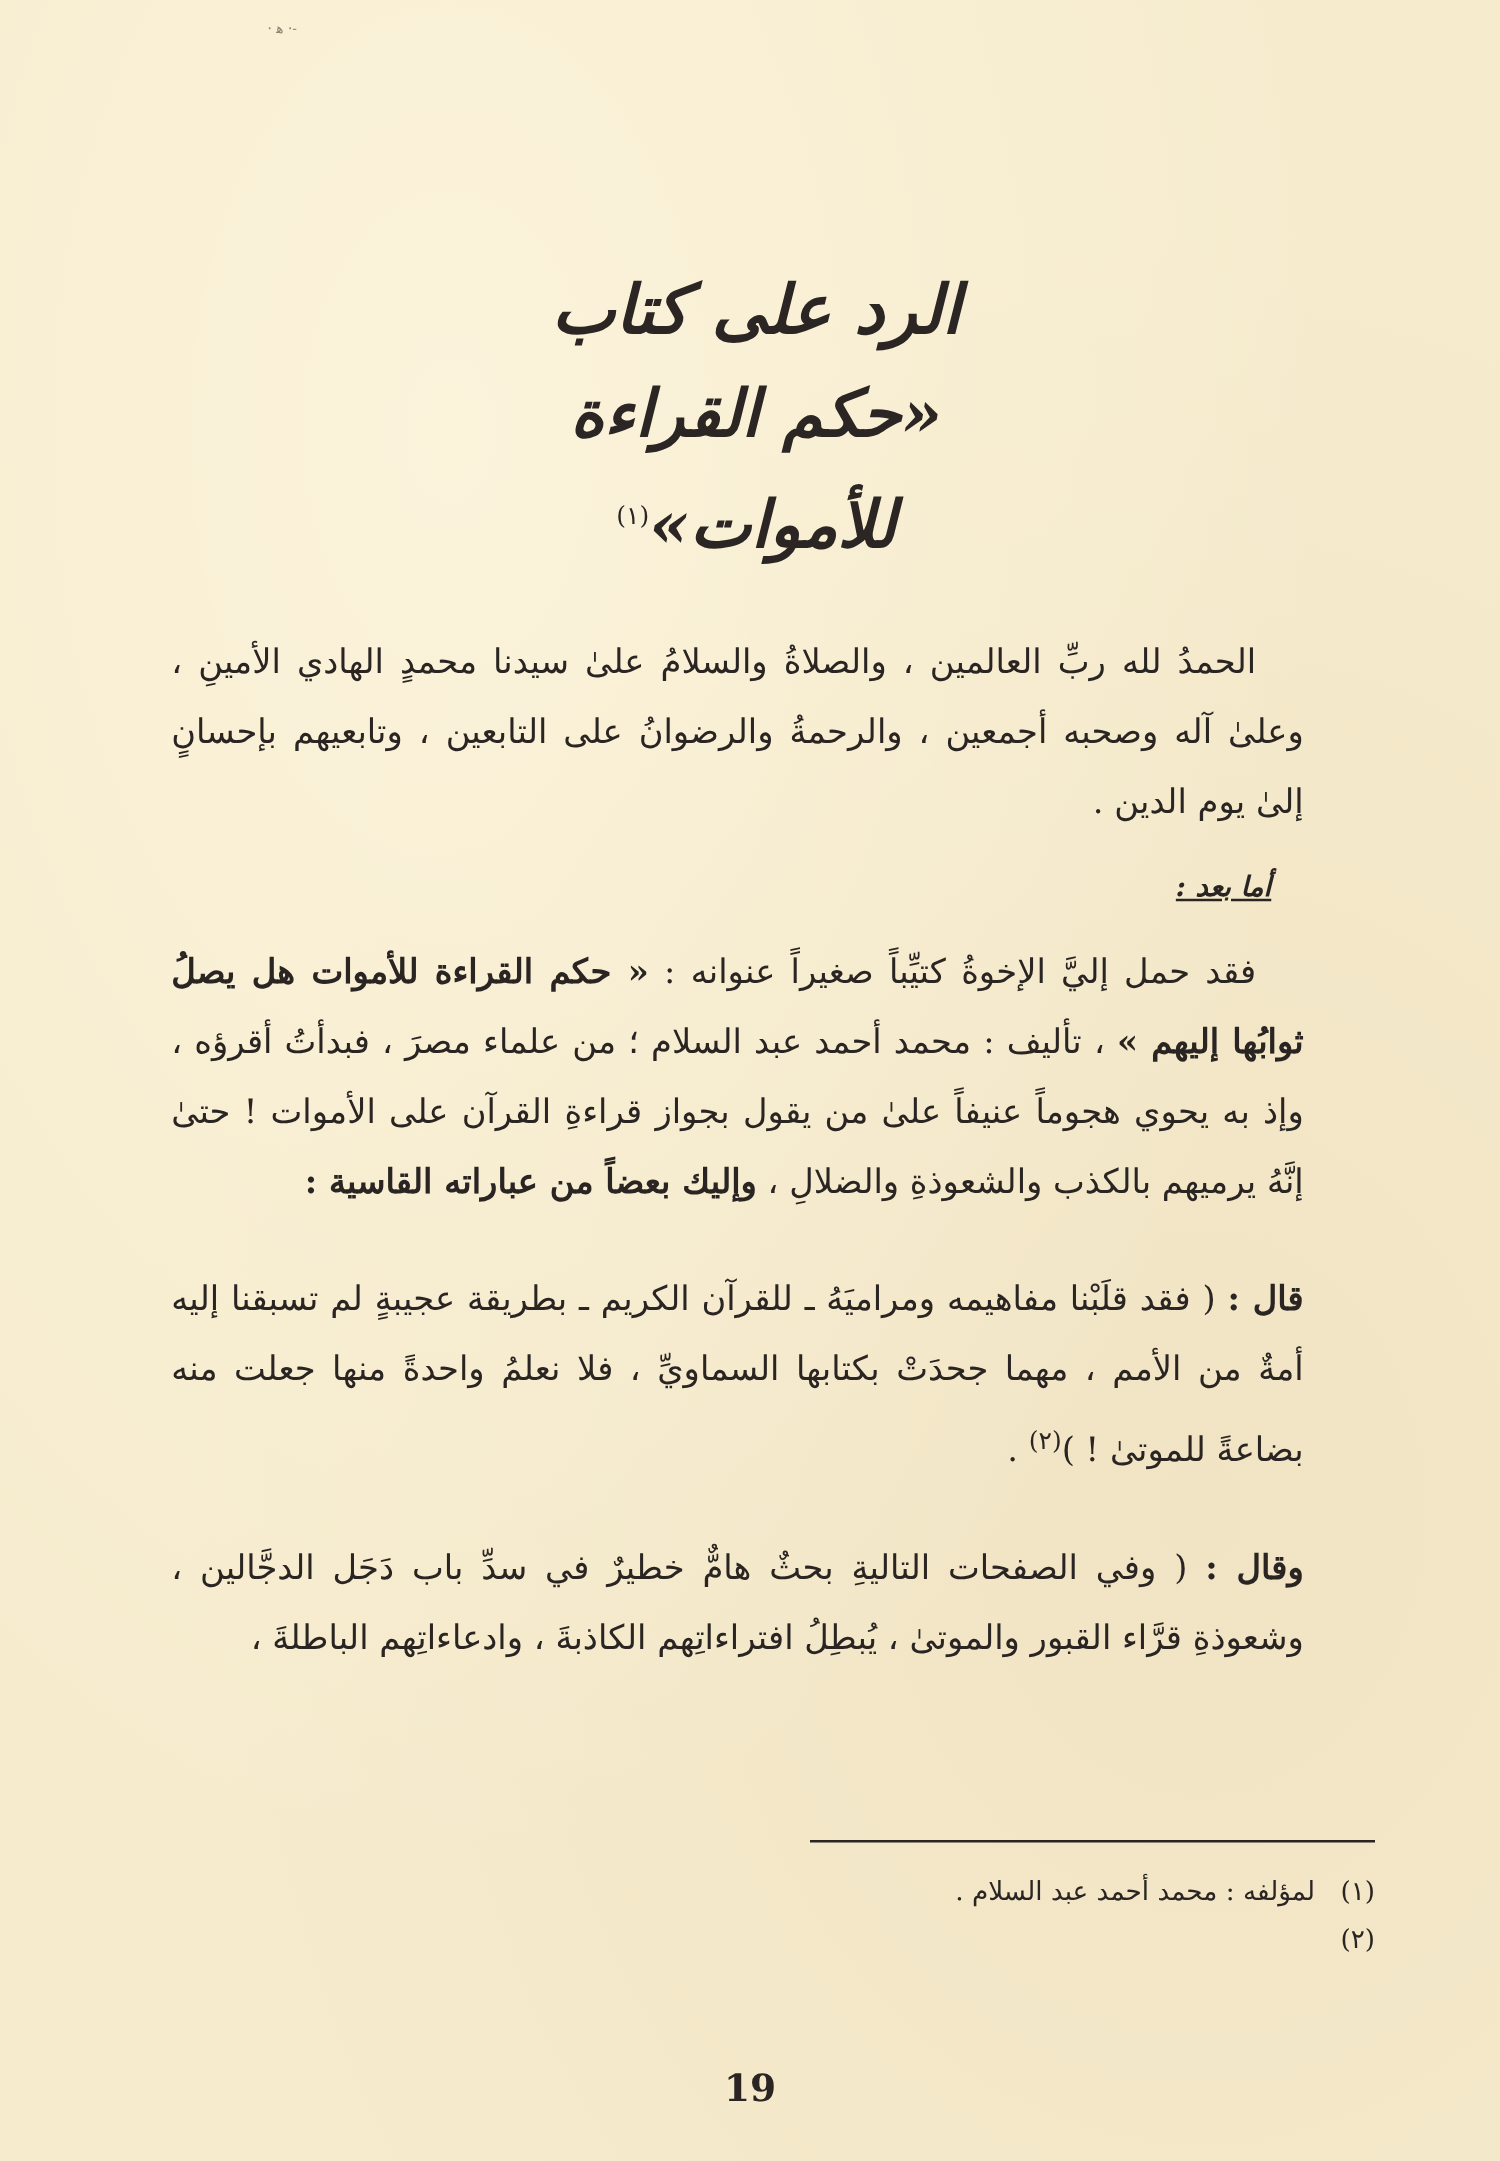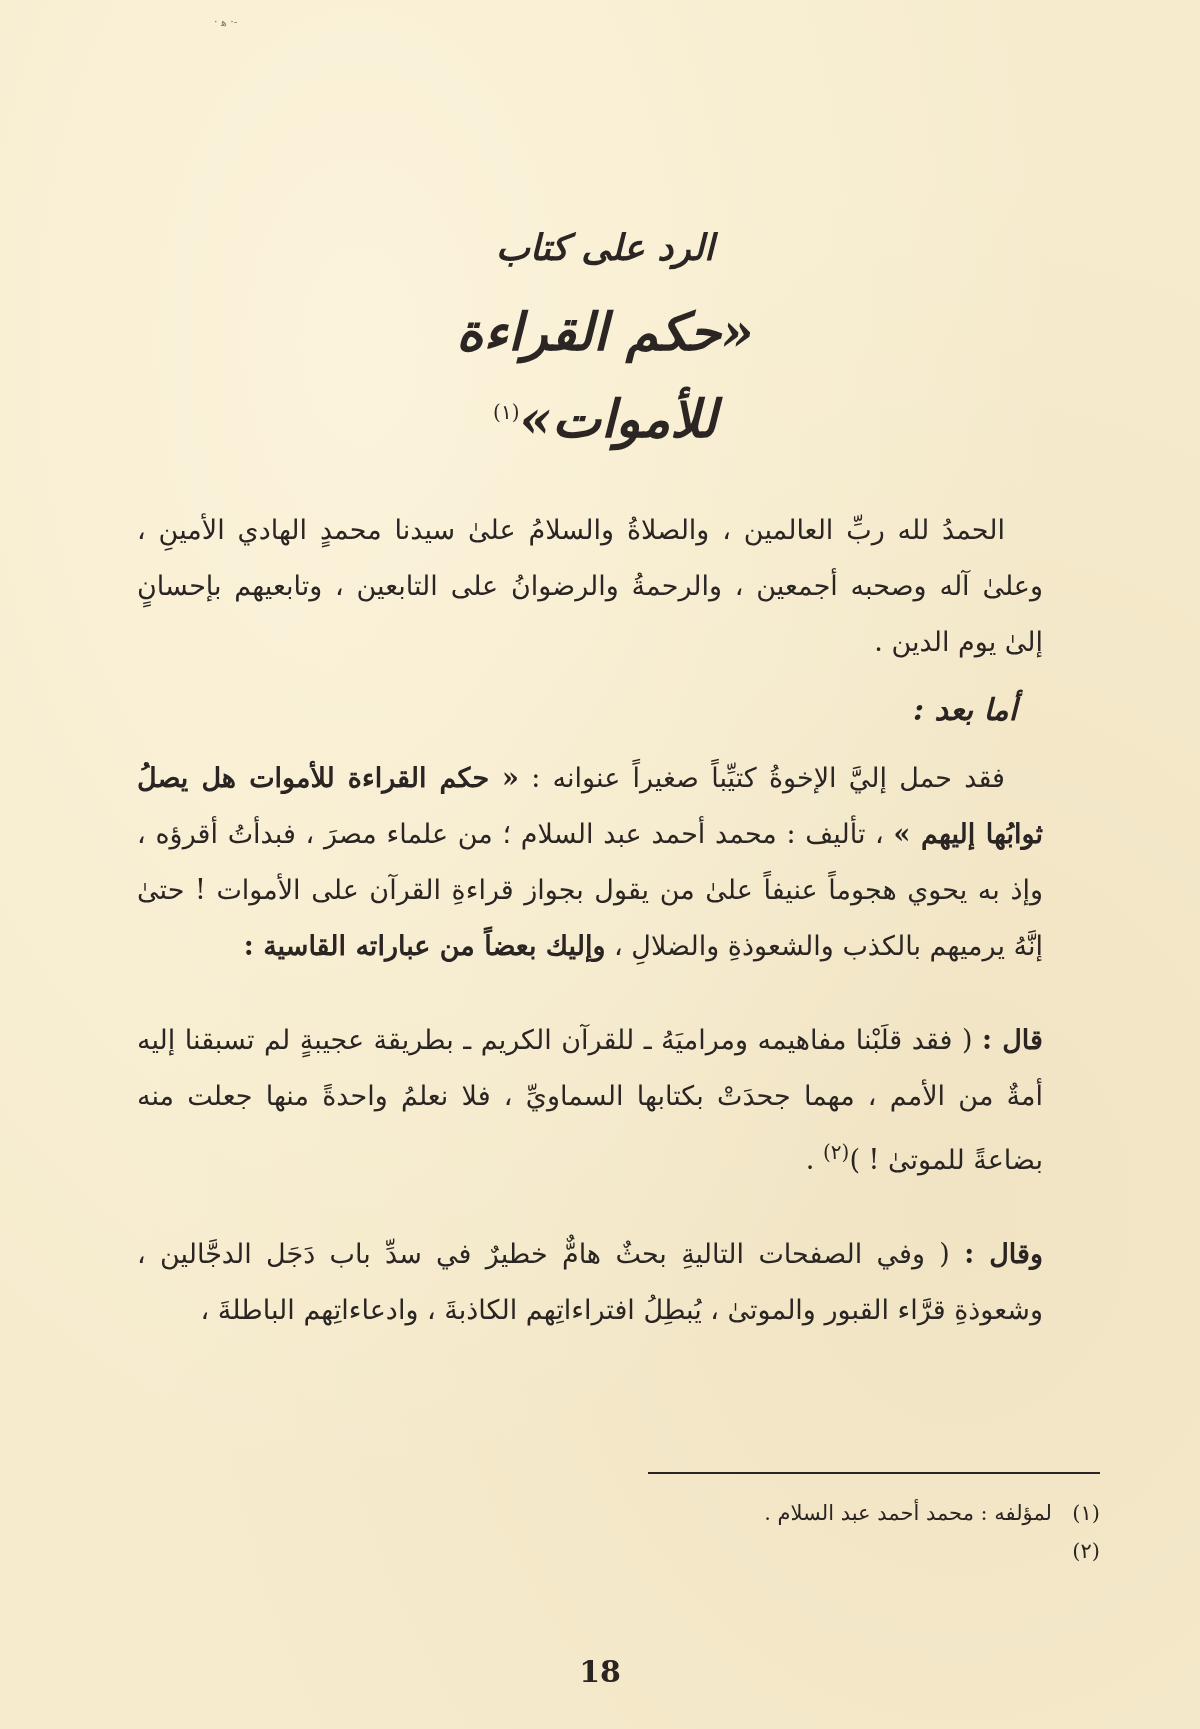--- a/index.html
+++ b/index.html
@@ -33,21 +33,21 @@
       direction: ltr;
     }
     .title-block {
       position: absolute;
       left: 380px; top: 200px;
       width: 450px;
       text-align: center;
       direction: rtl;
     }
     .title-line1 {
-      font-size: 36px;
+      font-size: 54px;
       font-weight: bold;
       line-height: 70px;
       color: #2b2624;
       margin-top: 12px;
       font-style: italic;
     }
     .title-line2 {
       font-size: 52px;
       font-weight: bold;
       line-height: 80px;
@@ -71,25 +71,26 @@
       font-size: 27px;
       line-height: 56px;
     }
     .body-text p {
       margin: 12px;
     }
     .indent {
       text-indent: 38px;
     }
     .section-label {
-      font-size: 30px;
+      font-size: 22px;
       font-style: italic;
       font-weight: bold;
       margin: 8px 0 10px 0 !important;
       text-indent: 38px;
+      text-decoration: underline;
     }
     .bold {
       font-weight: bold;
     }
     .gap {
       height: 14px;
     }
     .footnote-rule {
       position: absolute;
       left: 648px; top: 1472px;
@@ -158,14 +159,14 @@
   <div class="footnotes">
     <div class="footnote">
       <span class="fn-num">(١)</span>
       <span>لمؤلفه : محمد أحمد عبد السلام .</span>
     </div>
     <div class="footnote">
       <span class="fn-num">(٢)</span>
     </div>
   </div>
 
-  <div class="page-number">18</div>
+  <div class="page-number">19</div>
 </div>
 
 </body></html>

